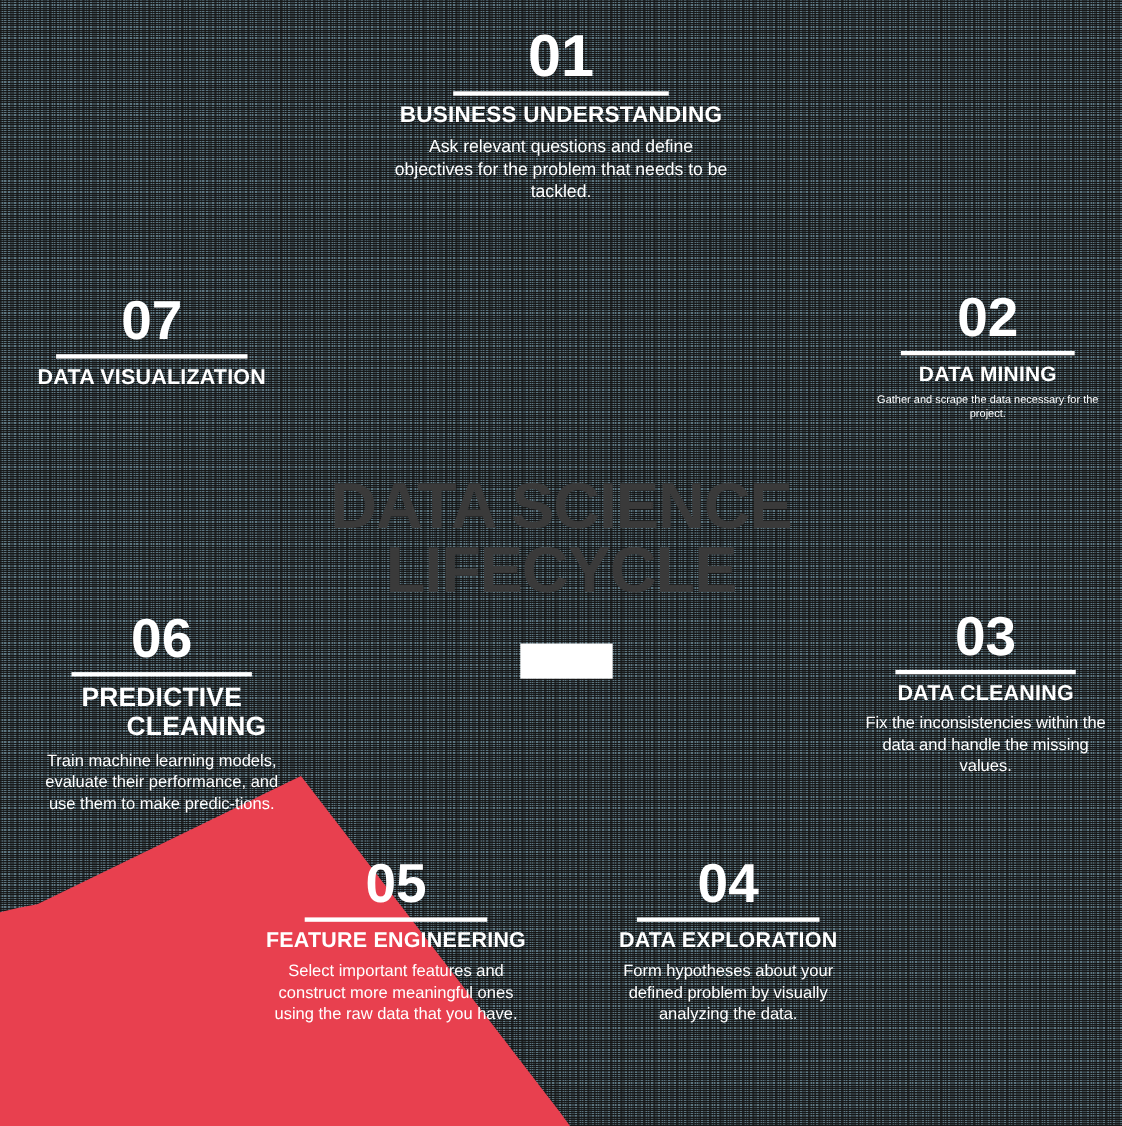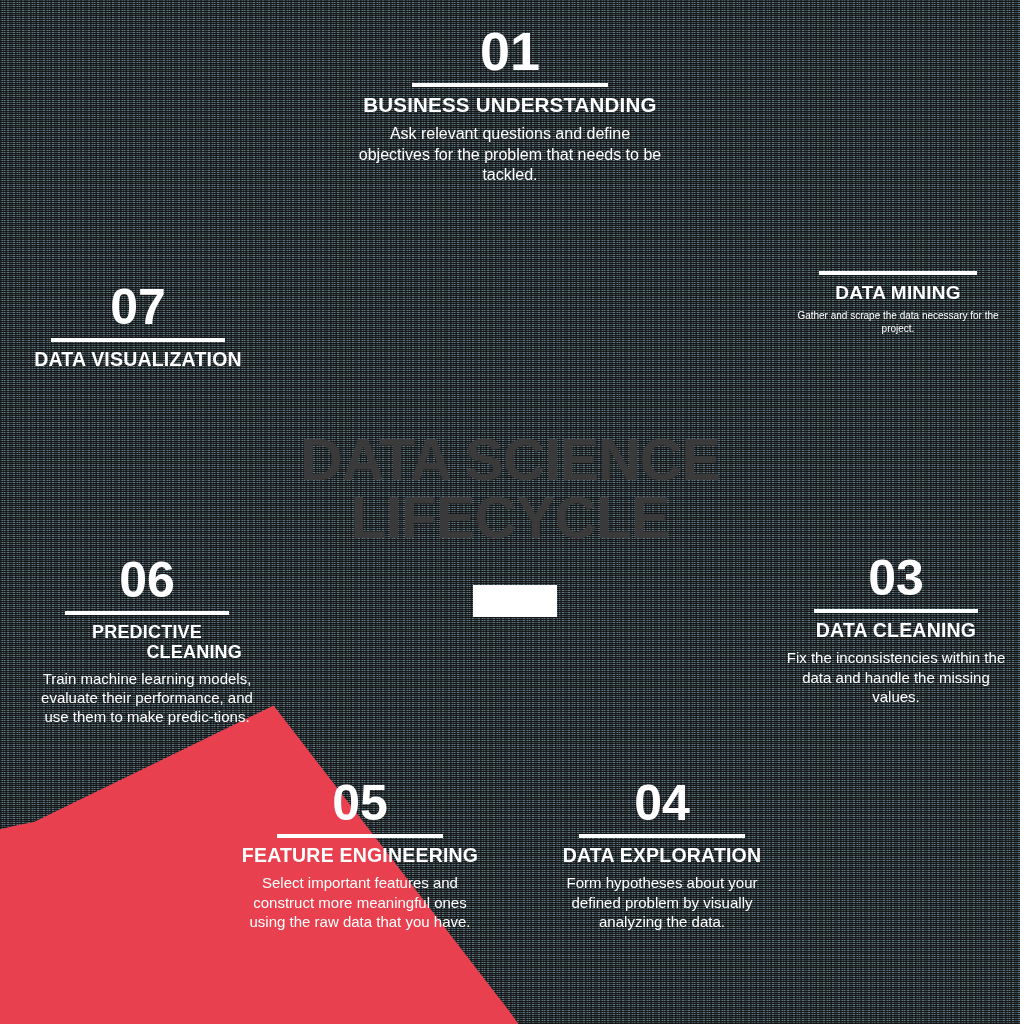--- a/index.html
+++ b/index.html
@@ -95,26 +95,26 @@
 
   #lbl-05 { left: 240px; top: 780px; width: 240px; text-align: center; }
   #lbl-05 .seg-num { font-size: 50px; }
   #lbl-05 .seg-rule { width: 166px; }
   #lbl-05 .seg-title { font-size: 19.5px; }
   #lbl-05 .seg-desc { font-size: 15px; }
 
   #lbl-06 { left: 38px;  top: 557px; width: 218px; }
   #lbl-06 .seg-num { font-size: 50px; }
   #lbl-06 .seg-rule { width: 164px; }
-  #lbl-06 .seg-title { font-size: 18px; }
+  #lbl-06 .seg-title { font-size: 24px; }
   #lbl-06 .seg-desc { font-size: 15px; }
   #lbl-06 .seg-title .l2 { display: block; text-align: right; padding-right: 14px; }
   #lbl-06 .seg-title .l1 { display: block; text-align: center; }
 
-  #lbl-07 { left: 18px;  top: 284px; width: 240px; }
+  #lbl-07 { left: 18px;  top: 268px; width: 240px; }
   #lbl-07 .seg-num { font-size: 50px; }
   #lbl-07 .seg-rule { width: 174px; }
   #lbl-07 .seg-title { font-size: 19.5px; }
   #lbl-07 .seg-desc { font-size: 15px; }
 
   
   #center-block {
     position: absolute;
     left: 255px;
     top: 432px;
@@ -162,20 +162,21 @@
   </svg>
 
   <div class="seg-label" id="lbl-01">
     <div class="seg-num">01</div>
     <div class="seg-rule"></div>
     <div class="seg-title">BUSINESS UNDERSTANDING</div>
     <div class="seg-desc">Ask relevant questions and define objectives for the problem that needs to be tackled.</div>
   </div>
 
   <div class="seg-label" id="lbl-02">
+    <div class="seg-num">02</div>
     <div class="seg-rule"></div>
     <div class="seg-title">DATA MINING</div>
     <div class="seg-desc">Gather and scrape the data necessary for the project.</div>
   </div>
 
   <div class="seg-label" id="lbl-03">
     <div class="seg-num">03</div>
     <div class="seg-rule"></div>
     <div class="seg-title">DATA CLEANING</div>
     <div class="seg-desc">Fix the inconsistencies within the data and handle the missing values.</div>

